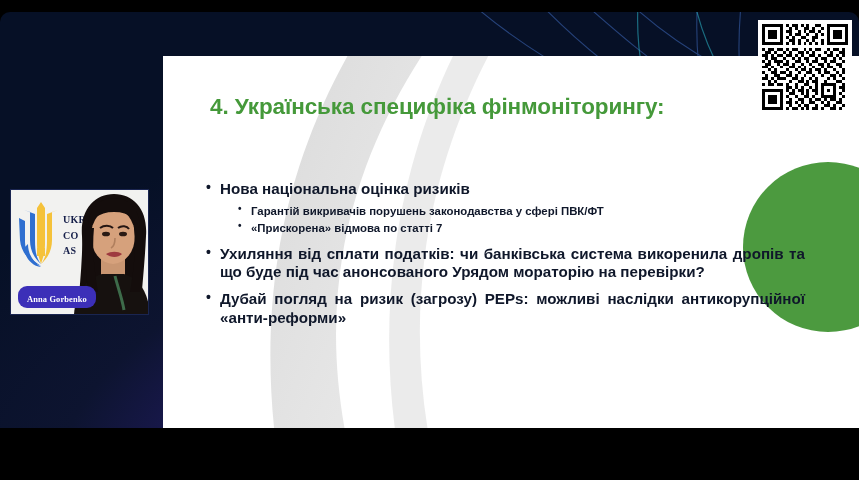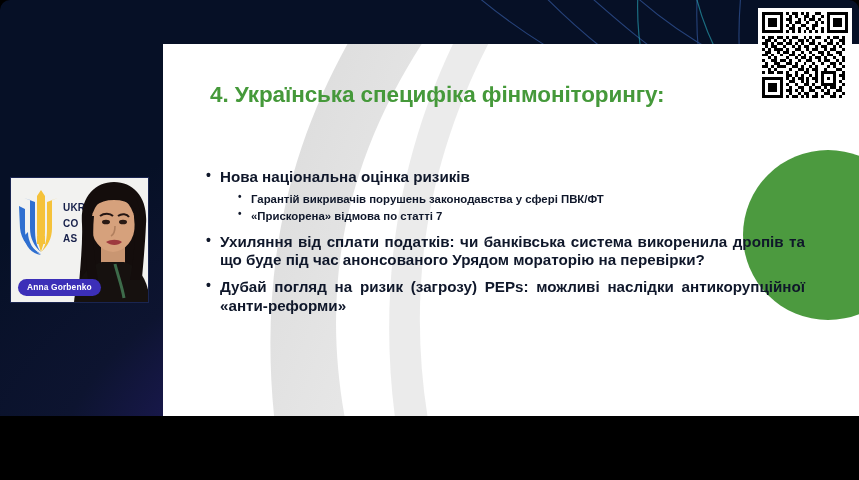--- a/index.html
+++ b/index.html
@@ -13,20 +13,21 @@
     overflow: hidden;
     font-family: "Liberation Sans", sans-serif;
   }
 
   #stage {
     position: relative;
     width: 859px;
     height: 416px;
     overflow: hidden;
     background: #000000;
+    margin-top: 12px;
   }
 
   
   .share-backdrop {
     position: absolute;
     left: 0; top: 0;
     width: 859px; height: 480px;
     border-radius: 10px;
     overflow: hidden;
     background:
@@ -150,20 +151,21 @@
   .video-tile {
     position: absolute;
     left: 10px;
     top: 177px;
     width: 139px;
     height: 126px;
     background: #0b1430;
     border: 1px solid #1a2550;
     box-sizing: border-box;
     overflow: hidden;
+    font-family: Liberation Serif, serif;
   }
   .video-inner {
     position: absolute;
     left: 0; top: 0;
     width: 100%; height: 100%;
     background: #f2f2f0;
     overflow: hidden;
   }
   
   .org-logo {
@@ -195,21 +197,21 @@
     height: 122px;
   }
   .name-badge {
     position: absolute;
     left: 7px;
     bottom: 6px;
     background: #3c2fb8;
     color: #ffffff;
     font-size: 8.4px;
     font-weight: 700;
-    padding: 3px 9px 4px 9px;
+    padding: 9px 9px 4px 9px;
     border-radius: 9px;
     letter-spacing: 0.15px;
     white-space: nowrap;
   }
 </style>
 </head>
 <body>
 
 <div id="stage">
 

